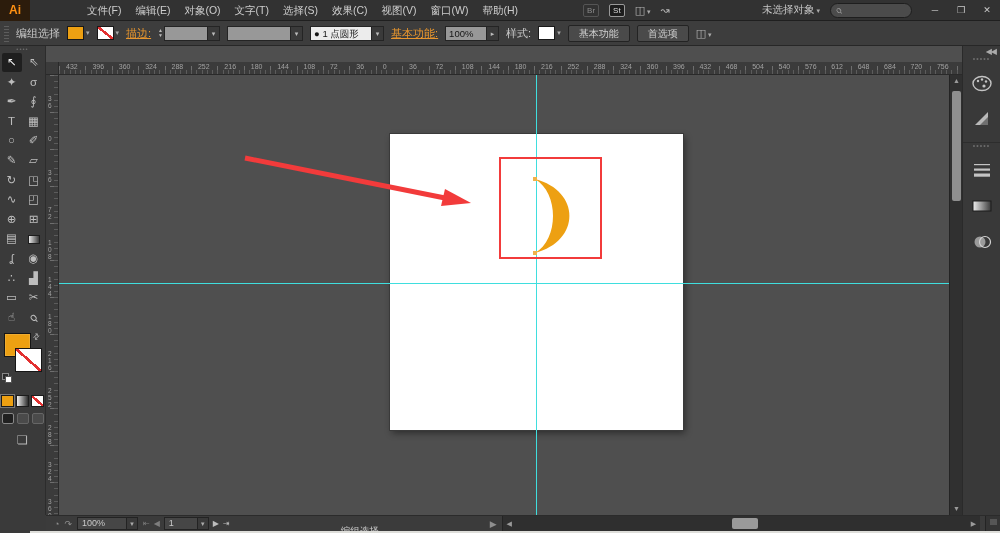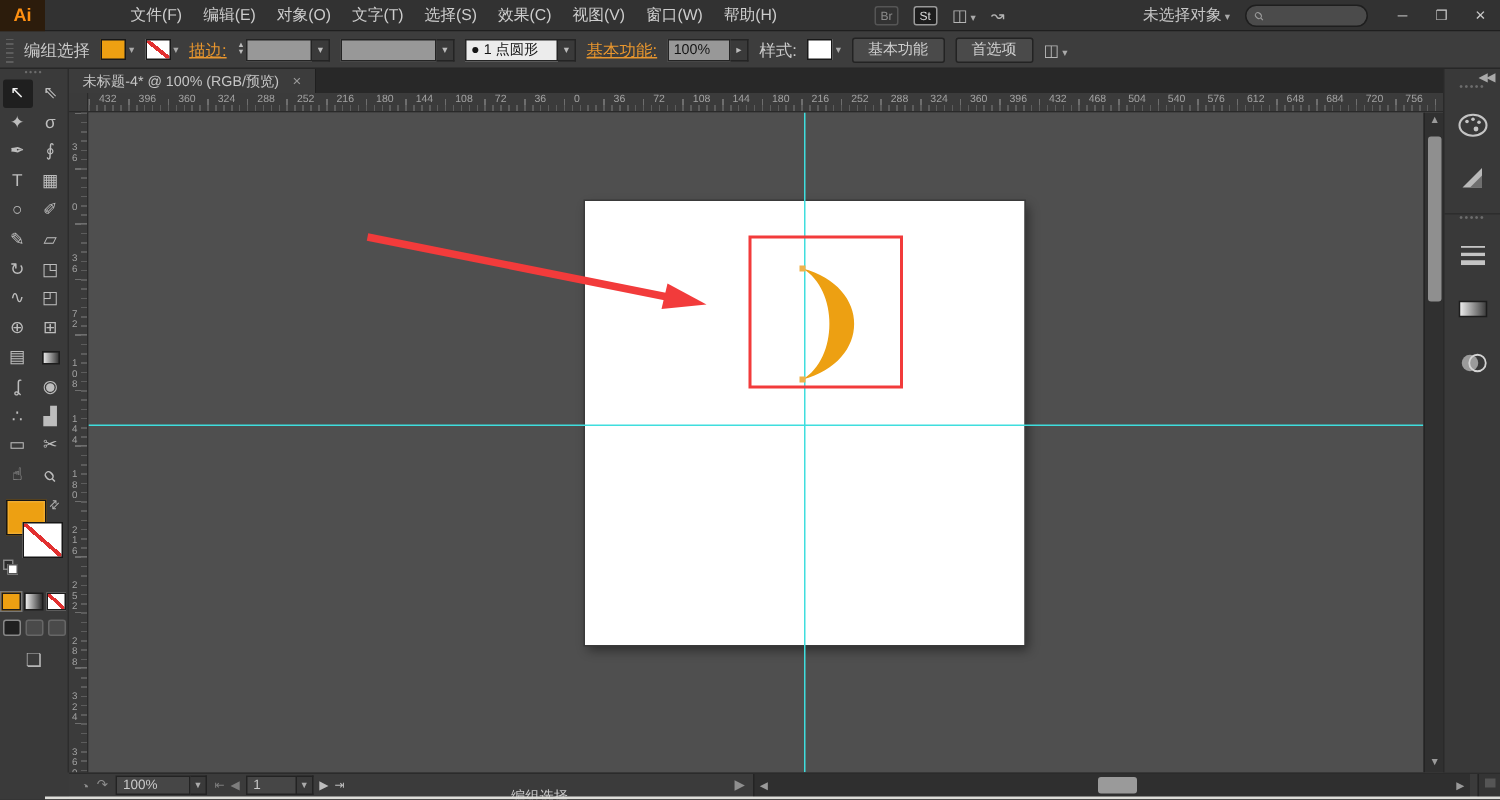--- a/index.html
+++ b/index.html
@@ -270,26 +270,20 @@
       <span class="mini none"></span>
     </div>
     <div class="modes-row">
       <span class="mode active"></span>
       <span class="mode"></span>
       <span class="mode"></span>
     </div>
     <div class="screen-mode">❏</div>
   </div>
 
-  <div class="tabbar">
-    <div class="doc-tab">
-      <span class="title">未标题-4* @ 100% (RGB/预览)</span>
-      <span class="close">×</span>
-    </div>
-  </div>
 
   <div class="ruler-corner"></div>
   <div class="ruler-top">
       <span class="rl">432</span>
       <span class="rl">396</span>
       <span class="rl">360</span>
       <span class="rl">324</span>
       <span class="rl">288</span>
       <span class="rl">252</span>
       <span class="rl">216</span>

